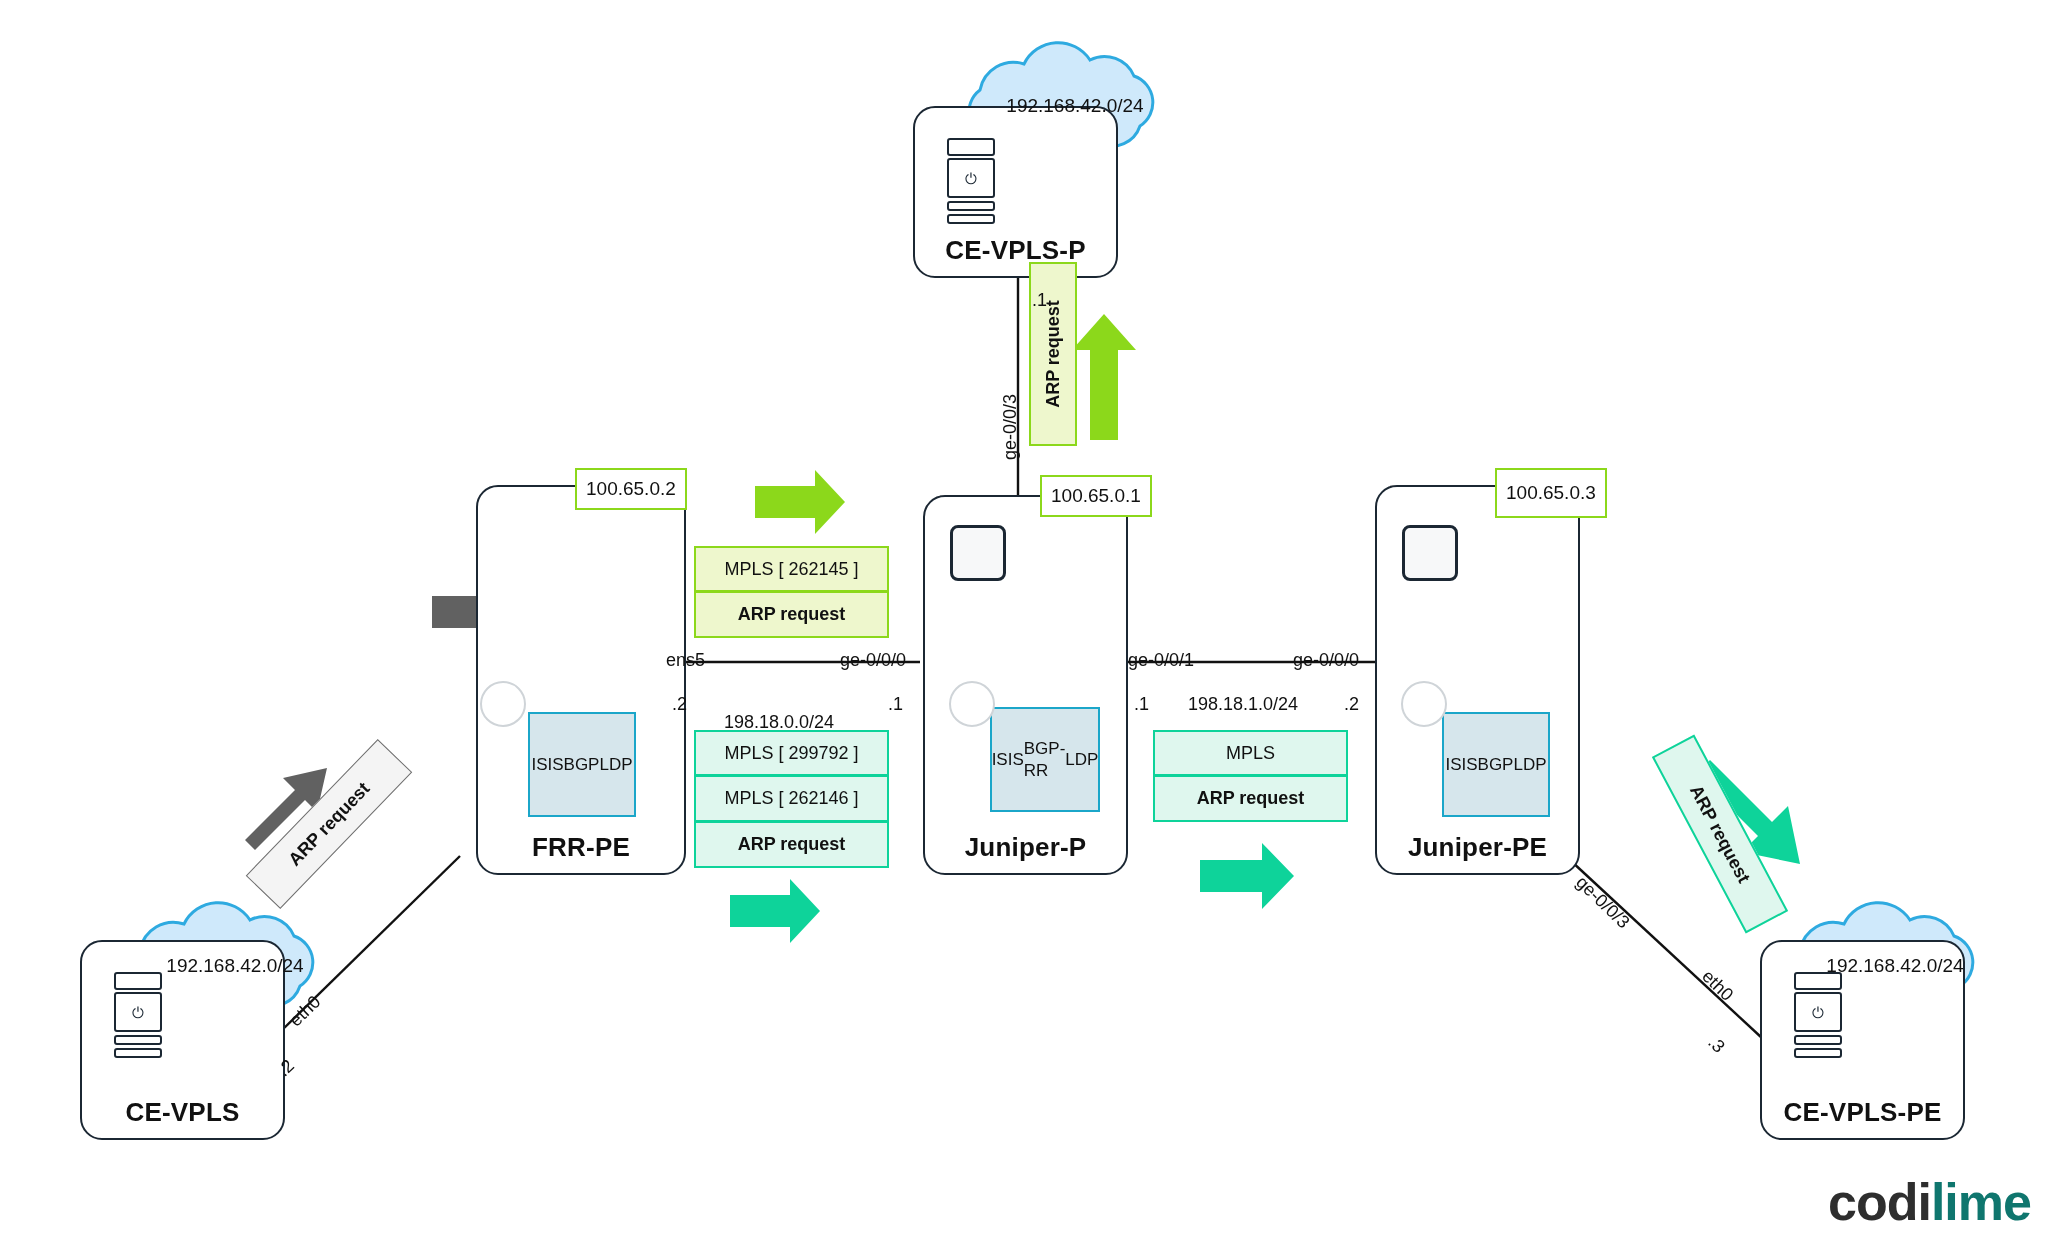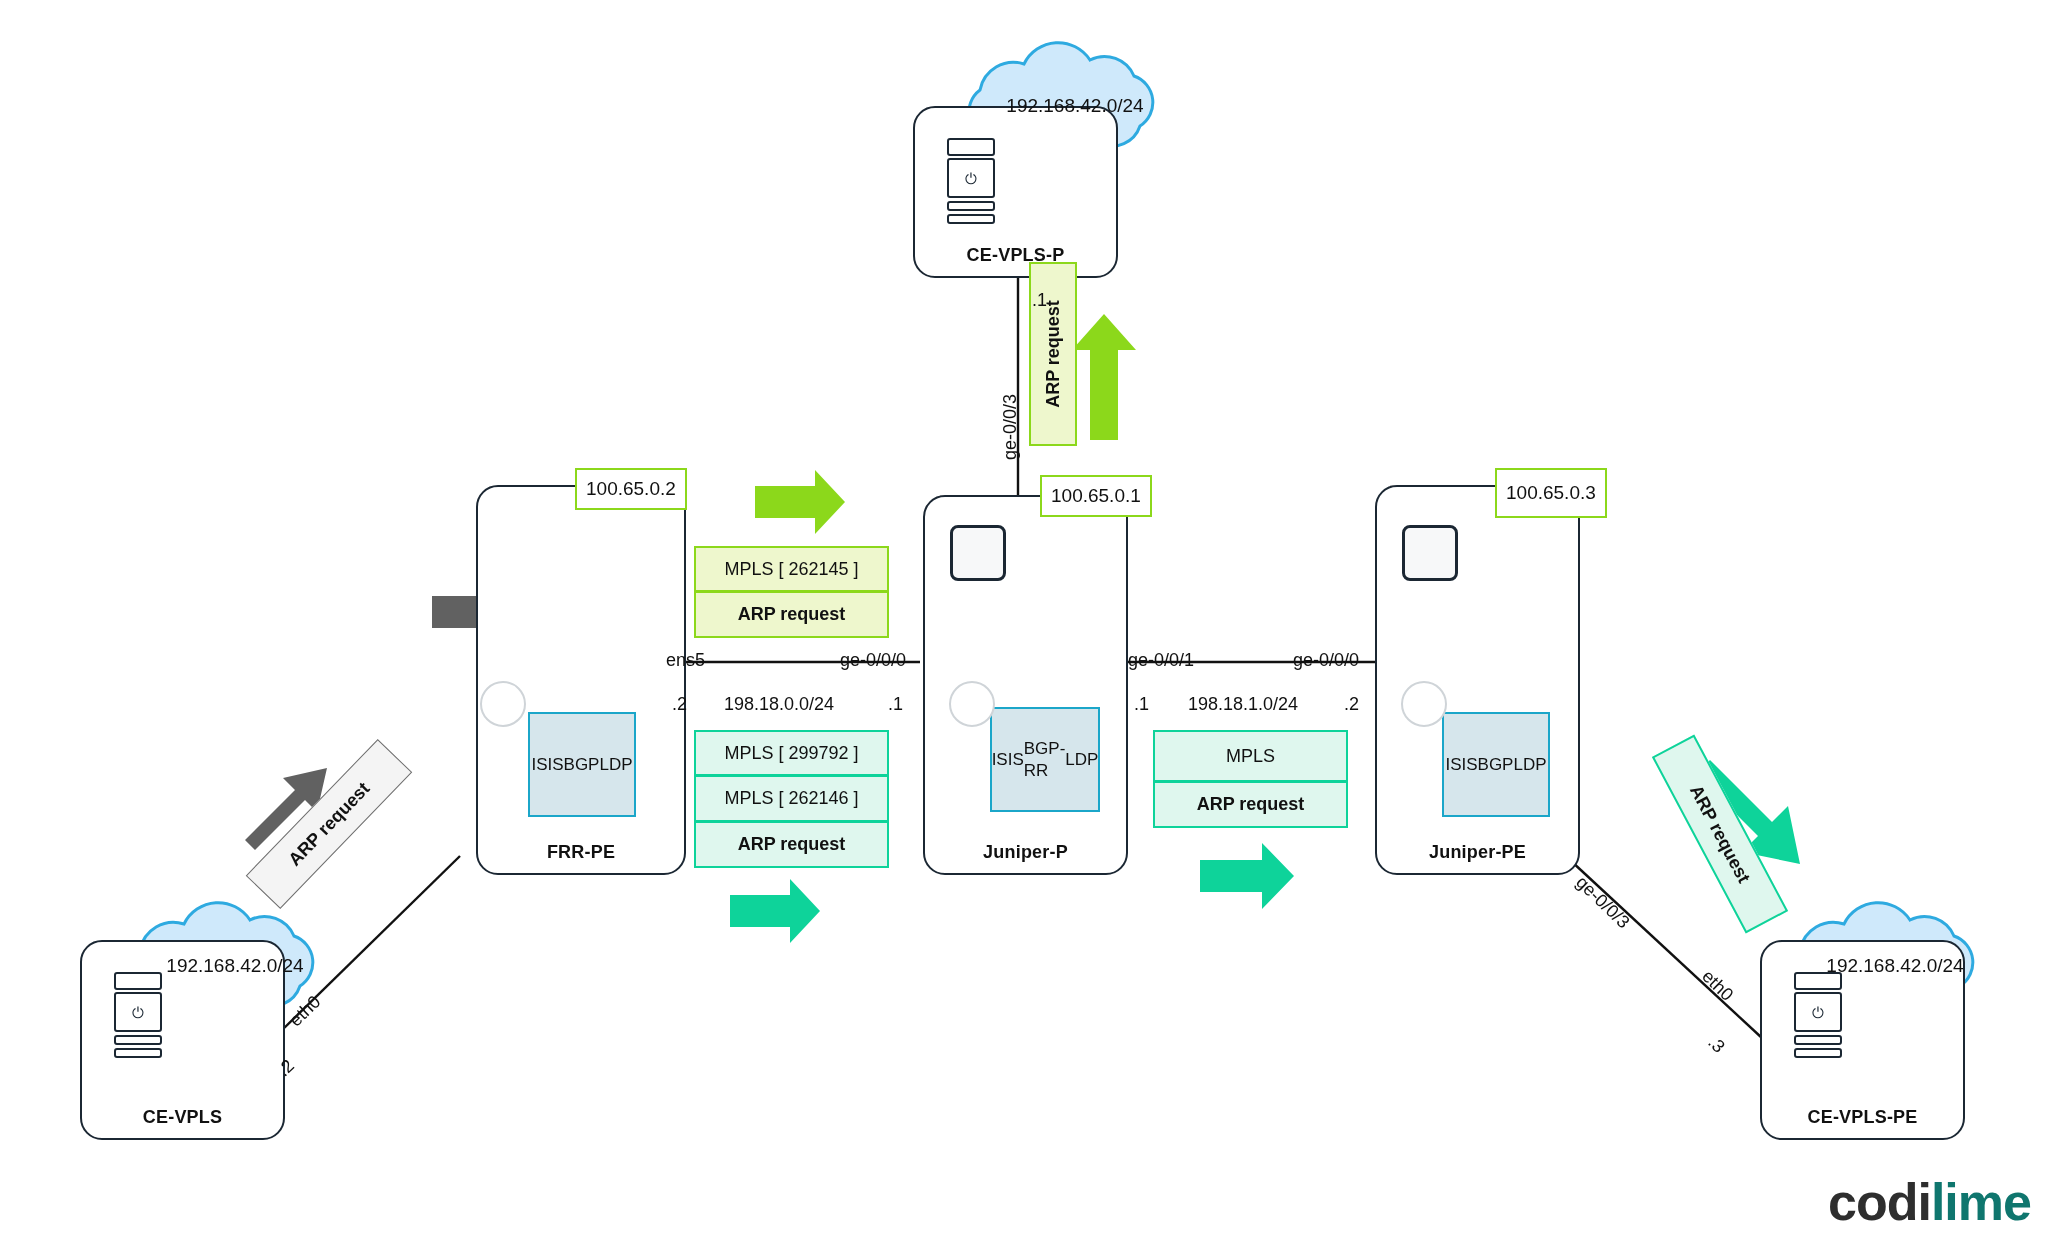--- a/index.html
+++ b/index.html
@@ -4,21 +4,21 @@
 <style>
   html,body{margin:0;padding:0;background:#ffffff;}
   body{width:2048px;height:1255px;position:relative;overflow:hidden;
        font-family:"Liberation Sans","DejaVu Sans",sans-serif;color:#111;}
   .stage{position:absolute;left:0;top:0;width:2048px;height:1255px;}
   svg.links{position:absolute;left:0;top:0;width:2048px;height:1255px;pointer-events:none;}
 
   
   .device{position:absolute;border:2.5px solid #1b2733;border-radius:22px;background:#fff;box-sizing:border-box;}
   .devname{position:absolute;bottom:10px;left:0;right:0;text-align:center;
-           font-weight:bold;font-size:18px;color:#111;letter-spacing:.2px;}
+           font-weight:bold;font-size:26px;color:#111;letter-spacing:.2px;}
 
   
   .server{position:absolute;width:48px;}
   .server .s-top{height:18px;border:2.5px solid #1b2733;border-radius:3px;background:#fff;box-sizing:border-box;}
   .server .s-mid{height:40px;border:2.5px solid #1b2733;border-radius:3px;background:#fff;box-sizing:border-box;
                  margin-top:2px;display:flex;align-items:center;justify-content:center;}
   .server .s-bar{height:10px;border:2.5px solid #1b2733;border-radius:3px;background:#fff;box-sizing:border-box;margin-top:3px;}
   .pwr{font-size:15px;line-height:1;color:#1b2733;}
 
   
@@ -295,40 +295,40 @@
     <div class="row bold" style="height:46px;">ARP request</div>
   </div>
 
   <div class="stack teal" style="left:694px;top:730px;width:195px;">
     <div class="row" style="height:46px;">MPLS [ 299792 ]</div>
     <div class="row" style="height:46px;">MPLS [ 262146 ]</div>
     <div class="row bold" style="height:46px;">ARP request</div>
   </div>
 
   <div class="stack teal" style="left:1153px;top:730px;width:195px;">
-    <div class="row" style="height:52px;">MPLS</div>
+    <div class="row" style="height:46px;">MPLS</div>
     <div class="row bold" style="height:46px;">ARP request</div>
   </div>
 
   <div class="vlabel lime" style="left:961px;top:330px;width:184px;height:48px;transform:rotate(-90deg);">
     <span>ARP request</span>
   </div>
 
   <div class="vlabel gray" style="left:234px;top:800px;width:190px;height:48px;transform:rotate(-46deg);">
     <span>ARP request</span>
   </div>
 
   <div class="vlabel teal" style="left:1620px;top:810px;width:200px;height:48px;transform:rotate(62deg);">
     <span>ARP request</span>
   </div>
 
   <div class="iftext" style="left:666px;top:650px;">ens5</div>
   <div class="iftext" style="left:840px;top:650px;">ge-0/0/0</div>
   <div class="iftext" style="left:672px;top:694px;">.2</div>
-  <div class="iftext" style="left:724px;top:694px;">198.18.0.0/24</div>
+  <div class="iftext" style="left:724px;top:712px;">198.18.0.0/24</div>
   <div class="iftext" style="left:888px;top:694px;">.1</div>
 
   <div class="iftext" style="left:1128px;top:650px;">ge-0/0/1</div>
   <div class="iftext" style="left:1293px;top:650px;">ge-0/0/0</div>
   <div class="iftext" style="left:1134px;top:694px;">.1</div>
   <div class="iftext" style="left:1188px;top:694px;">198.18.1.0/24</div>
   <div class="iftext" style="left:1344px;top:694px;">.2</div>
 
   <div class="iftext rot" style="left:1000px;top:460px;transform:rotate(-90deg);transform-origin:left top;">ge-0/0/3</div>
   <div class="iftext" style="left:1032px;top:290px;">.1</div>

